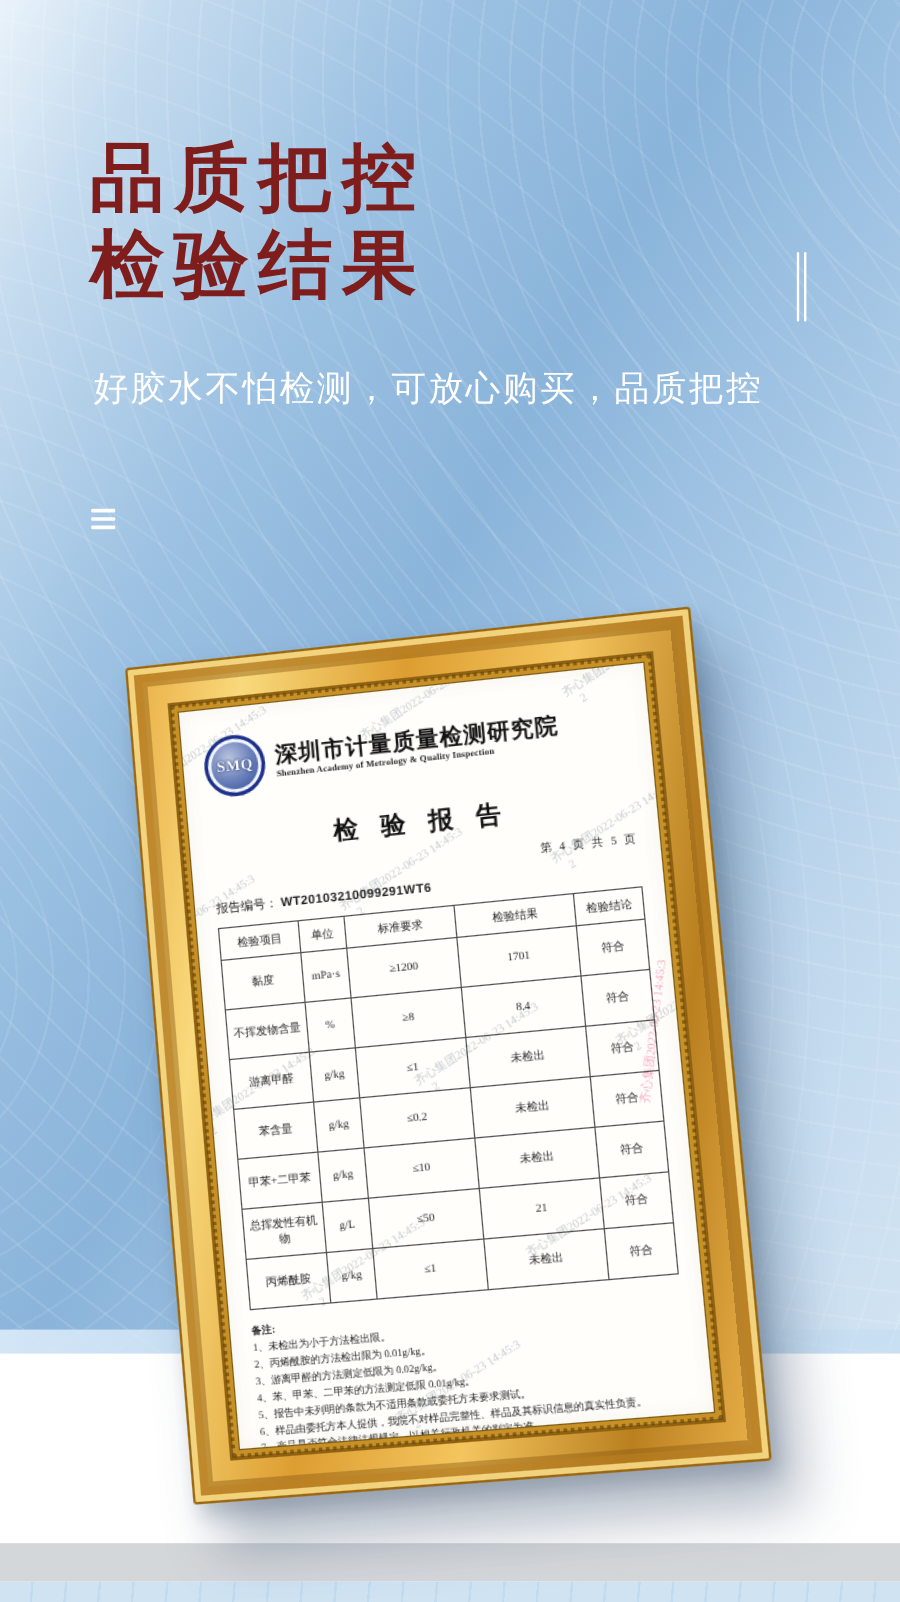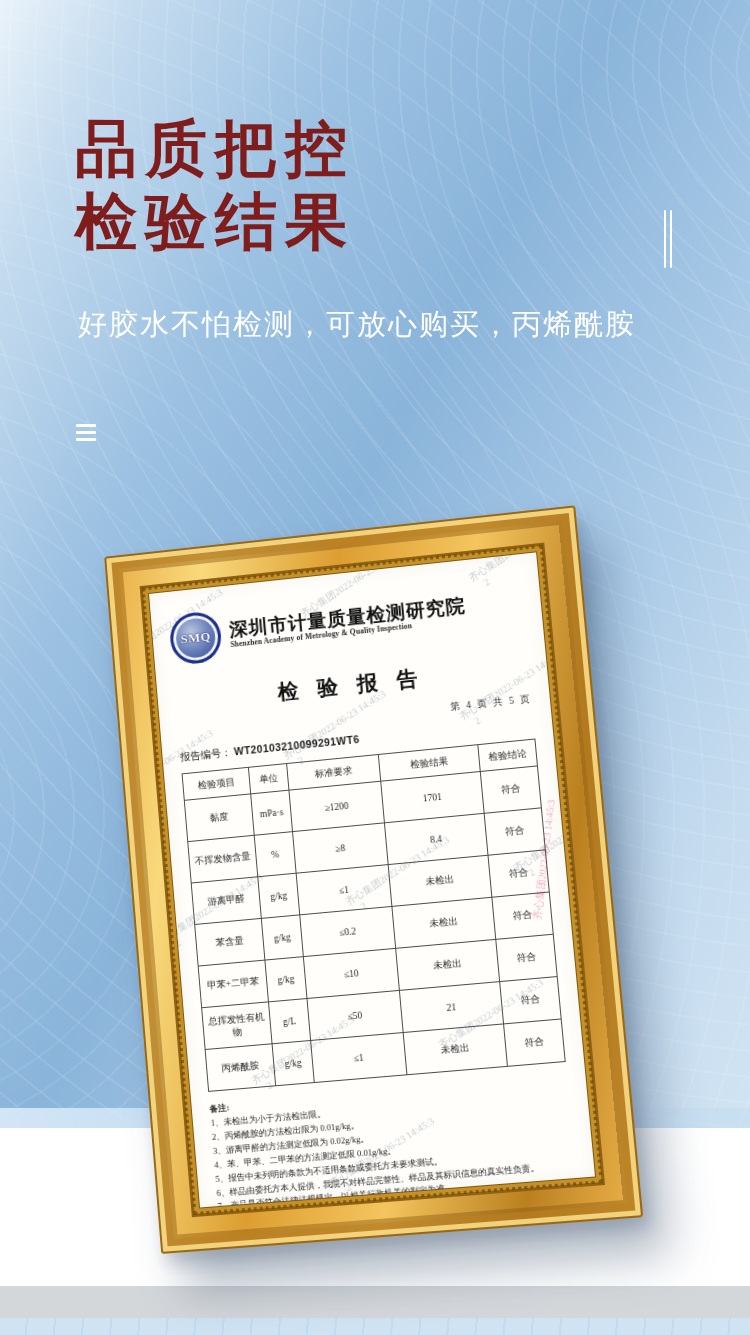--- a/index.html
+++ b/index.html
@@ -96,21 +96,21 @@
   <div class="strip-light"></div>
   <div class="band-white"></div>
   <div class="band-gray"></div>
   <div class="band-footer"></div>
 
   <div class="hero-title">
     <div>品质把控</div>
     <div>检验结果</div>
   </div>
   <div class="hero-sub">
-    <div>好胶水不怕检测，可放心购买，丙烯酰胺</div>
+    <div>好胶水不怕检测，可放心购买，品质把控</div>
   </div>
   <div class="tri-lines">
       <i></i>
       <i></i>
       <i></i>
     </div>
   <div class="dbl-bars">
       <i></i>
       <i></i>
     </div>

